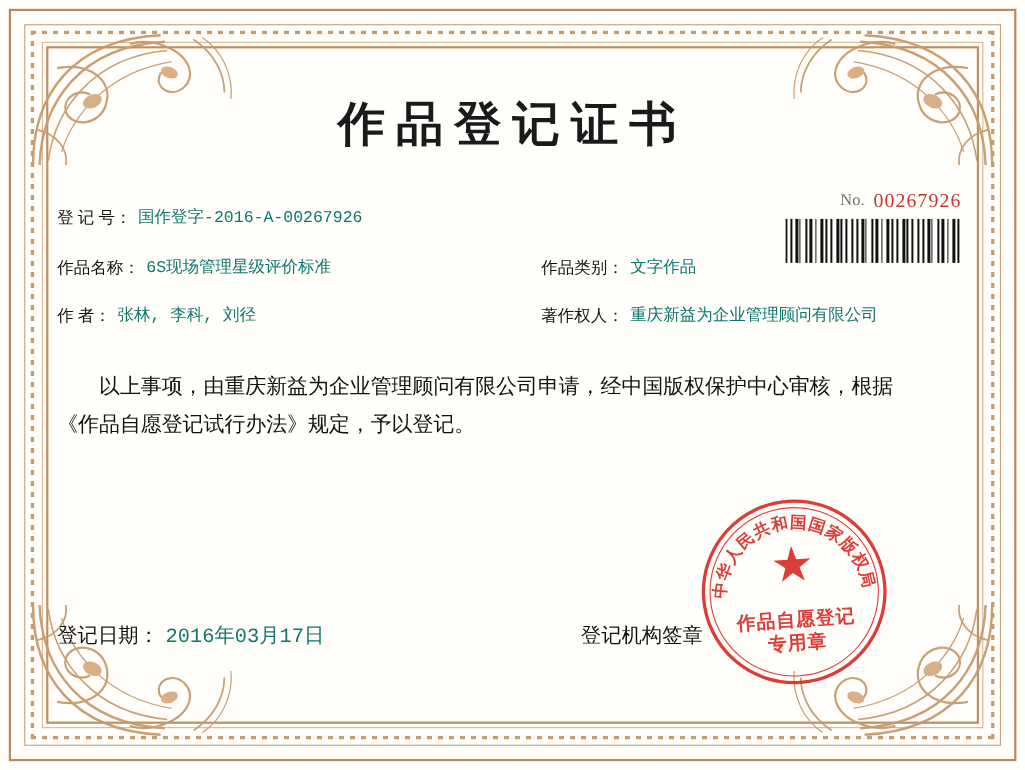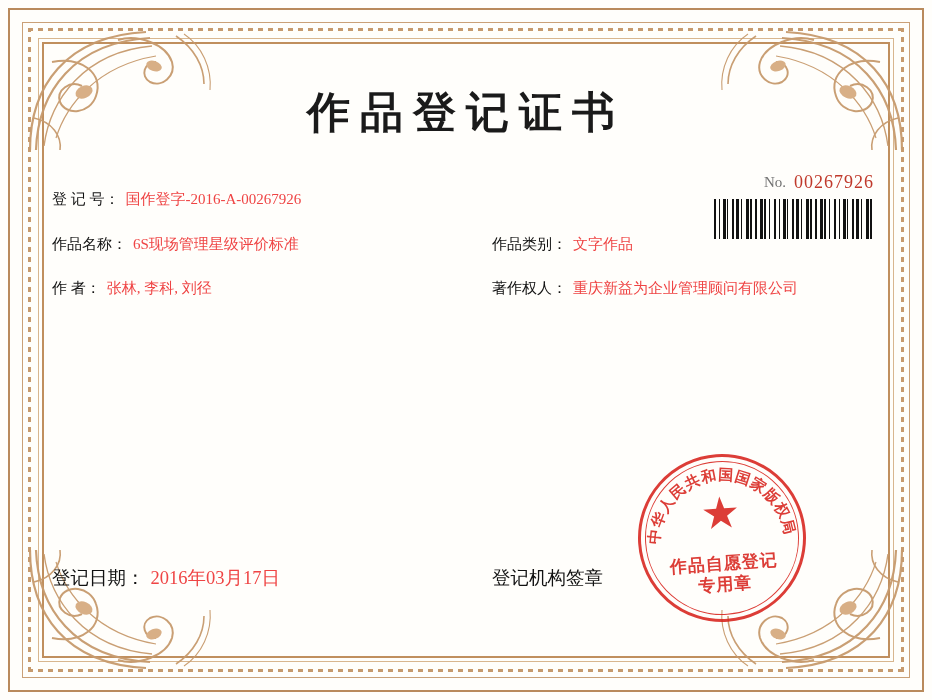--- a/index.html
+++ b/index.html
@@ -145,42 +145,44 @@
   .field.right { flex: 1; }
   .f-label {
     white-space: nowrap;
     color: #111;
   }
   .f-label.spaced {
     letter-spacing: 0;
   }
   .f-value {
     margin-left: 6px;
-    color: #ef4444;
+    color: #0f766e;
     word-break: break-all;
+    font-family: Liberation Mono, monospace;
   }
 
   .body-text {
     margin-top: 34px;
     font-size: 19px;
     line-height: 1.85;
     text-align: justify;
     color: #111;
   }
   .body-text p { margin: 0; }
   .body-indent { text-indent: 2em; }
 
   .footer-row {
     position: absolute;
     left: 0;
     right: 0;
     bottom: 58px;
     display: flex;
     align-items: flex-end;
     font-size: 18.5px;
+    gap: 36px;
   }
   .footer-left { width: 440px; flex: 0 0 440px; display: flex; }
   .footer-right { flex: 1; display: flex; }
 
   
   .seal {
     position: absolute;
     right: 126px;
     bottom: 78px;
     width: 162px;
@@ -356,20 +358,24 @@
         </div>
         <div class="field right">
           <span class="f-label">著作权人：</span>
           <span class="f-value">重庆新益为企业管理顾问有限公司</span>
         </div>
       </div>
 
 
     </div>
 
+    <div class="body-text">
+      <p class="body-indent">以上事项，由重庆新益为企业管理顾问有限公司申请，经中国版权保护中心审核，根据</p>
+      <p>《作品自愿登记试行办法》规定，予以登记。</p>
+    </div>
 
     <div class="footer-row">
       <div class="footer-left">
         <span class="f-label">登记日期：</span>
         <span class="f-value">2016年03月17日</span>
       </div>
       <div class="footer-right">
         <span class="f-label">登记机构签章</span>
       </div>
     </div>

